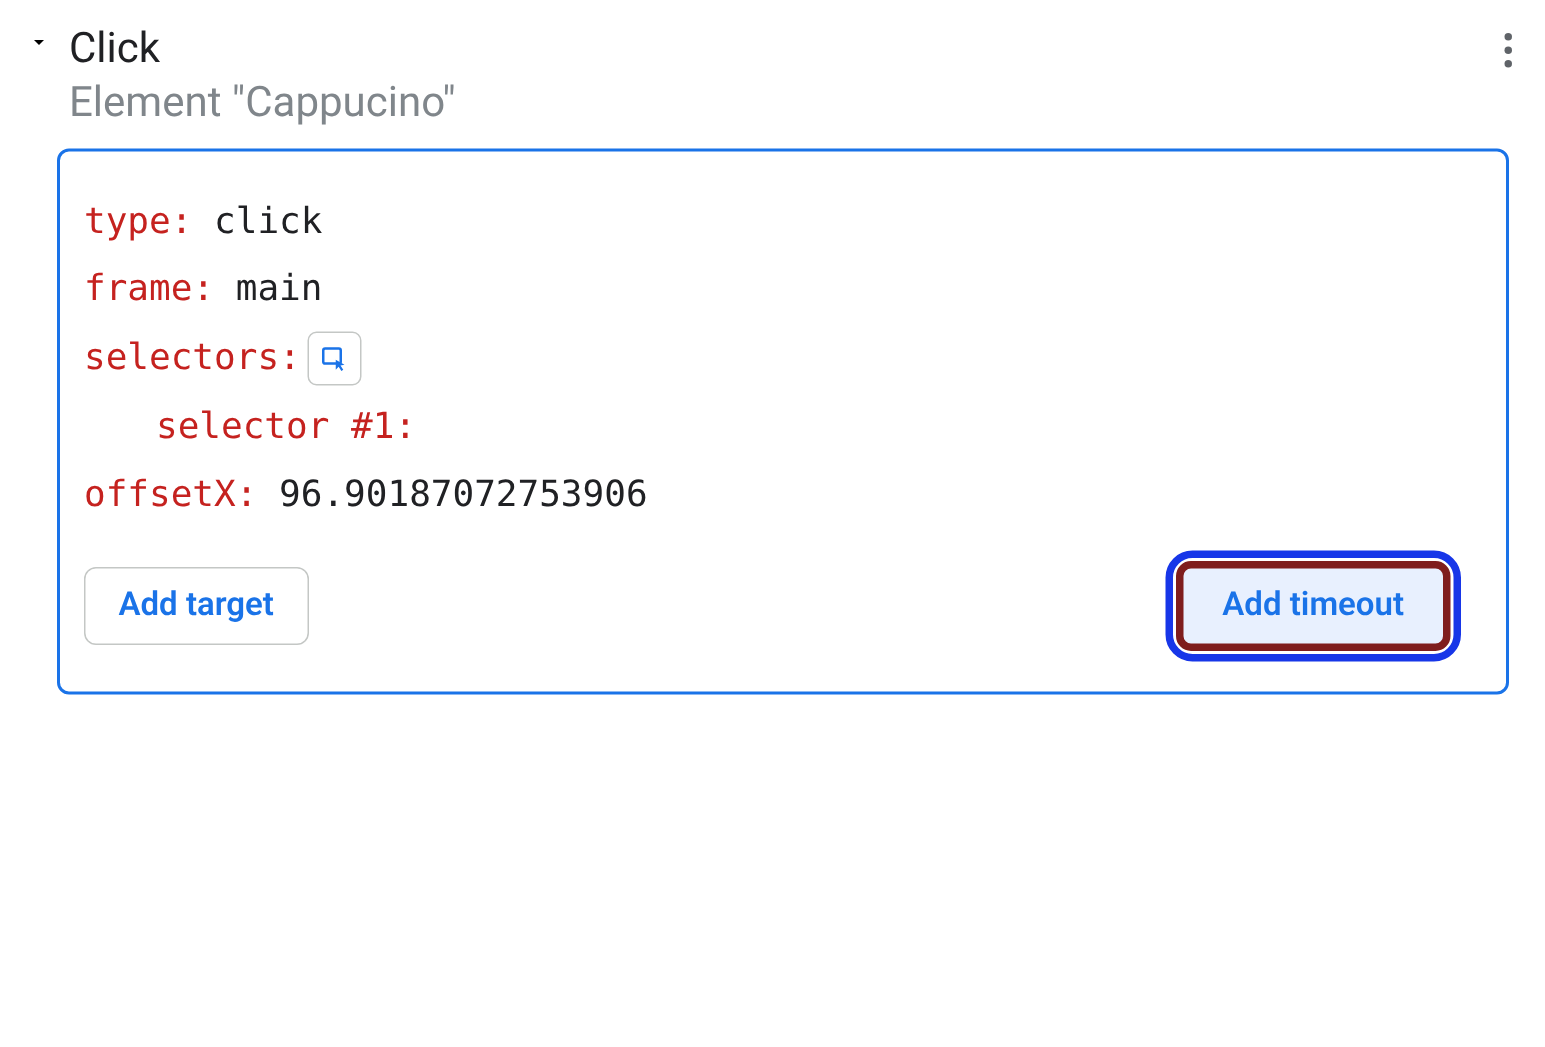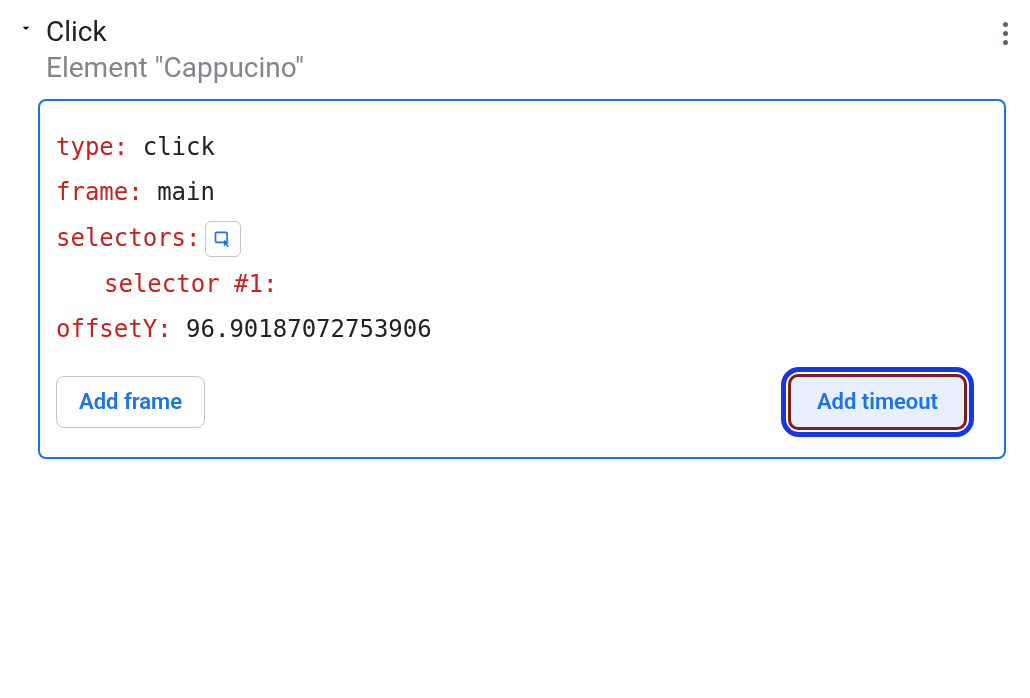--- a/index.html
+++ b/index.html
@@ -157,21 +157,21 @@
       border: 5px solid #1736e8;
       border-radius: 18px;
       padding: 2px;
       display: inline-flex;
       margin-left: auto;
       margin-right: 6px;
     }
     
     .highlight-wrap .action-btn {
       background: #e8f0fe;
-      border: 3px solid #7f1d1d;
+      border: 5px solid #7f1d1d;
       border-radius: 10px;
       padding: 12px 26px;
     }
   </style>
 </head>
 <body>
 
 <div class="container">
 
   <div class="header">
@@ -216,26 +216,26 @@
         </svg>
       </span>
     </div>
 
     <div class="prop-line indent-1">
       <span class="prop-key">selector #1</span><span class="prop-key">:</span>
     </div>
 
 
     <div class="prop-line">
-      <span class="prop-key">offsetY</span><span class="prop-key">:</span>
+      <span class="prop-key">offsetX</span><span class="prop-key">:</span>
       <span class="prop-value">96.90187072753906</span>
     </div>
 
 
     <div class="button-row">
-      <button class="action-btn">Add frame</button>
+      <button class="action-btn">Add target</button>
       <span class="highlight-wrap">
         <button class="action-btn">Add timeout</button>
       </span>
     </div>
 
   </div>
 </div>
 
 </body></html>

